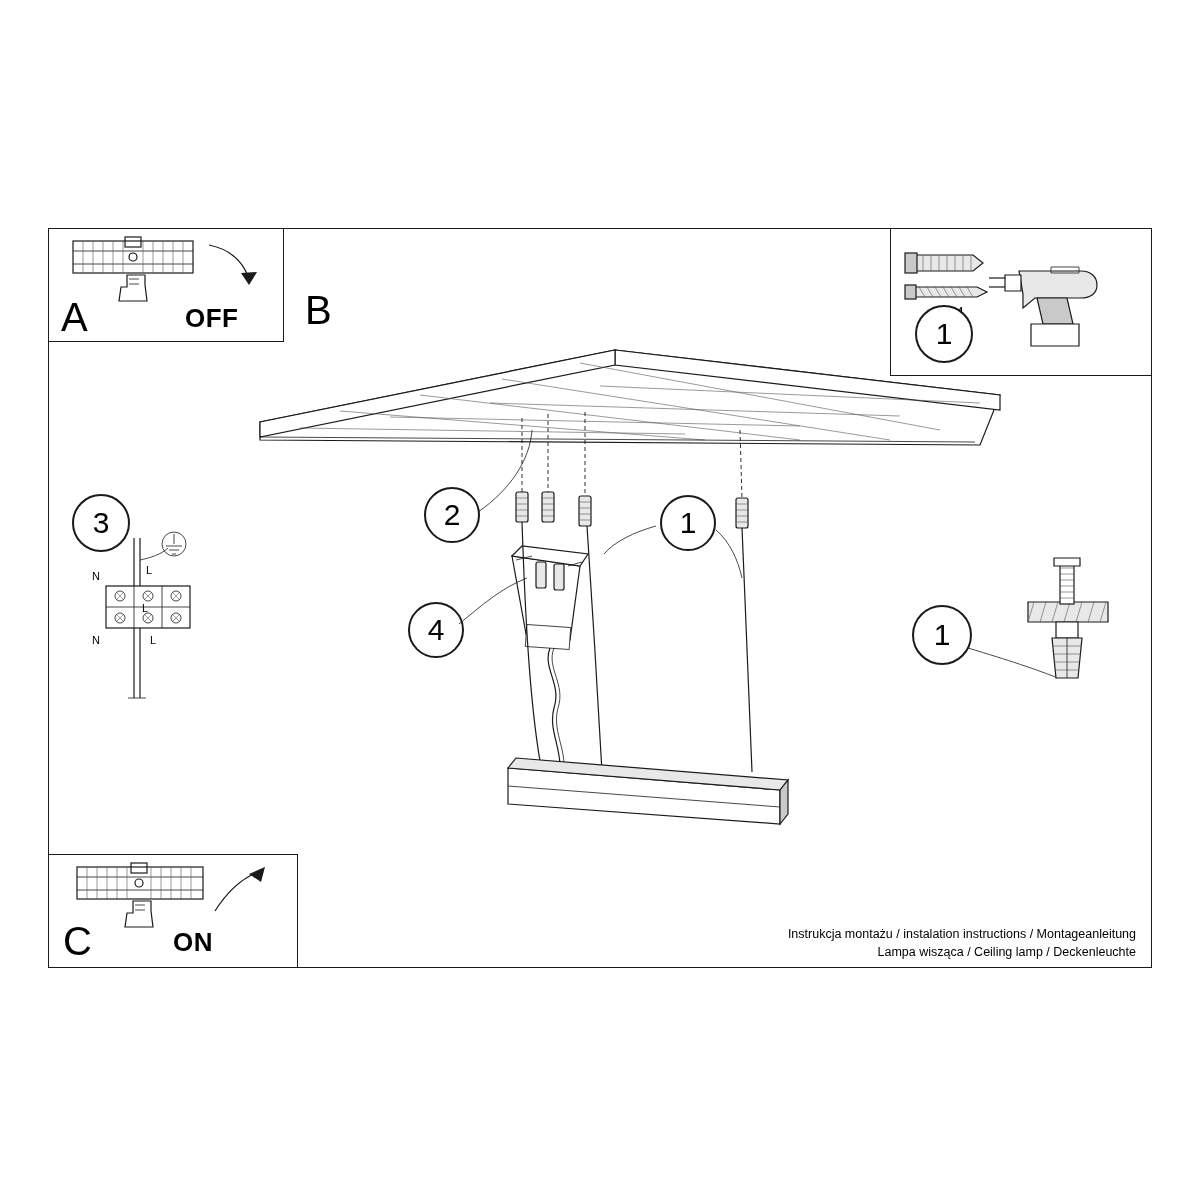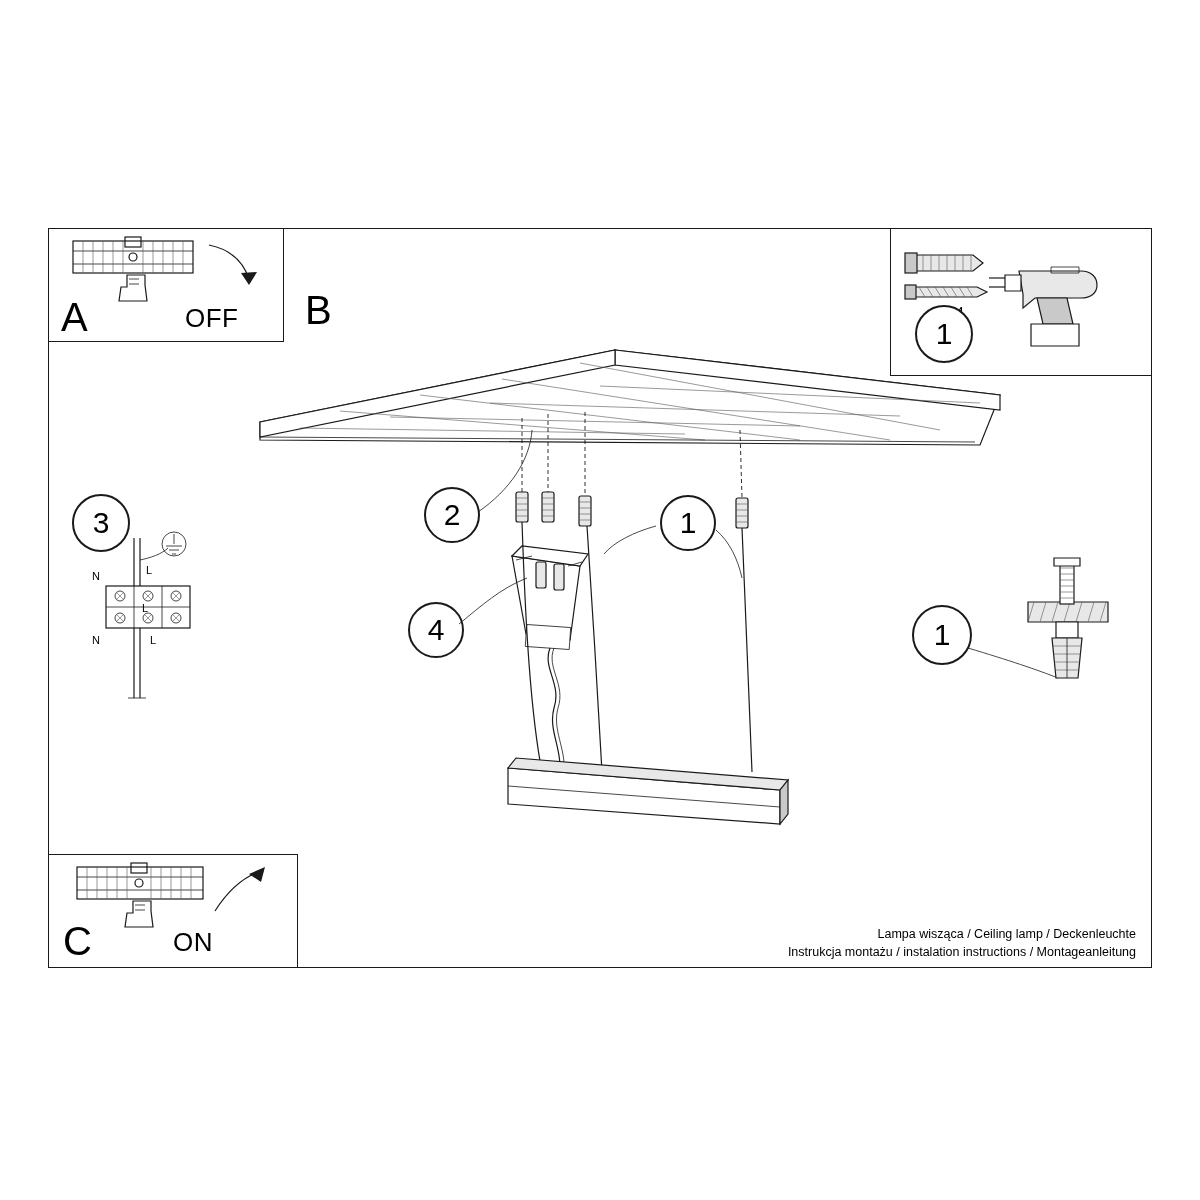--- a/index.html
+++ b/index.html
@@ -14,21 +14,21 @@
     border:1.6px solid #1a1a1a;box-sizing:border-box;background:#fff;
   }
 
   
   .panel{position:absolute;border:1.6px solid #1a1a1a;box-sizing:border-box;background:#fff;}
   #panel-a{left:48px;top:228px;width:236px;height:114px;}
   #panel-c{left:48px;top:854px;width:250px;height:114px;}
   #panel-top-right{left:890px;top:228px;width:262px;height:148px;}
 
   .big-letter{font-size:40px;font-weight:400;line-height:1;}
-  .word{font-size:26px;font-weight:400;letter-spacing:.5px;}
+  .word{font-size:26px;font-weight:700;letter-spacing:.5px;}
 
   .circ{
     border:2px solid #1a1a1a;border-radius:50%;
     display:flex;align-items:center;justify-content:center;
     font-size:30px;font-weight:400;background:#fff;
   }
   .cap{font-size:12.5px;line-height:1.45;text-align:right;}
 
   svg{display:block;overflow:visible;}
   .st{fill:none;stroke:#1a1a1a;stroke-width:1.2;}
@@ -292,17 +292,17 @@
     </svg>
     <svg class="abs" style="left:158px;top:10px;" width="62" height="56">
       <path class="st" d="M8 46 C22 24 36 12 54 6"></path>
       <path class="fillk" d="M58 2 l-4 15 l-12 -8 z"></path>
     </svg>
     <div class="abs lbl big-letter" style="left:14px;top:66px;">C</div>
     <div class="abs lbl word" style="left:124px;top:72px;">ON</div>
   </div>
 
   <div class="abs cap" style="left:700px;top:925px;width:436px;">
+    <div>Instrukcja montażu / instalation instructions / Montageanleitung</div>
     <div>Lampa wisząca / Ceiling lamp / Deckenleuchte</div>
-    <div>Instrukcja montażu / instalation instructions / Montageanleitung</div>
   </div>
 
 </div>
 
 </body></html>

